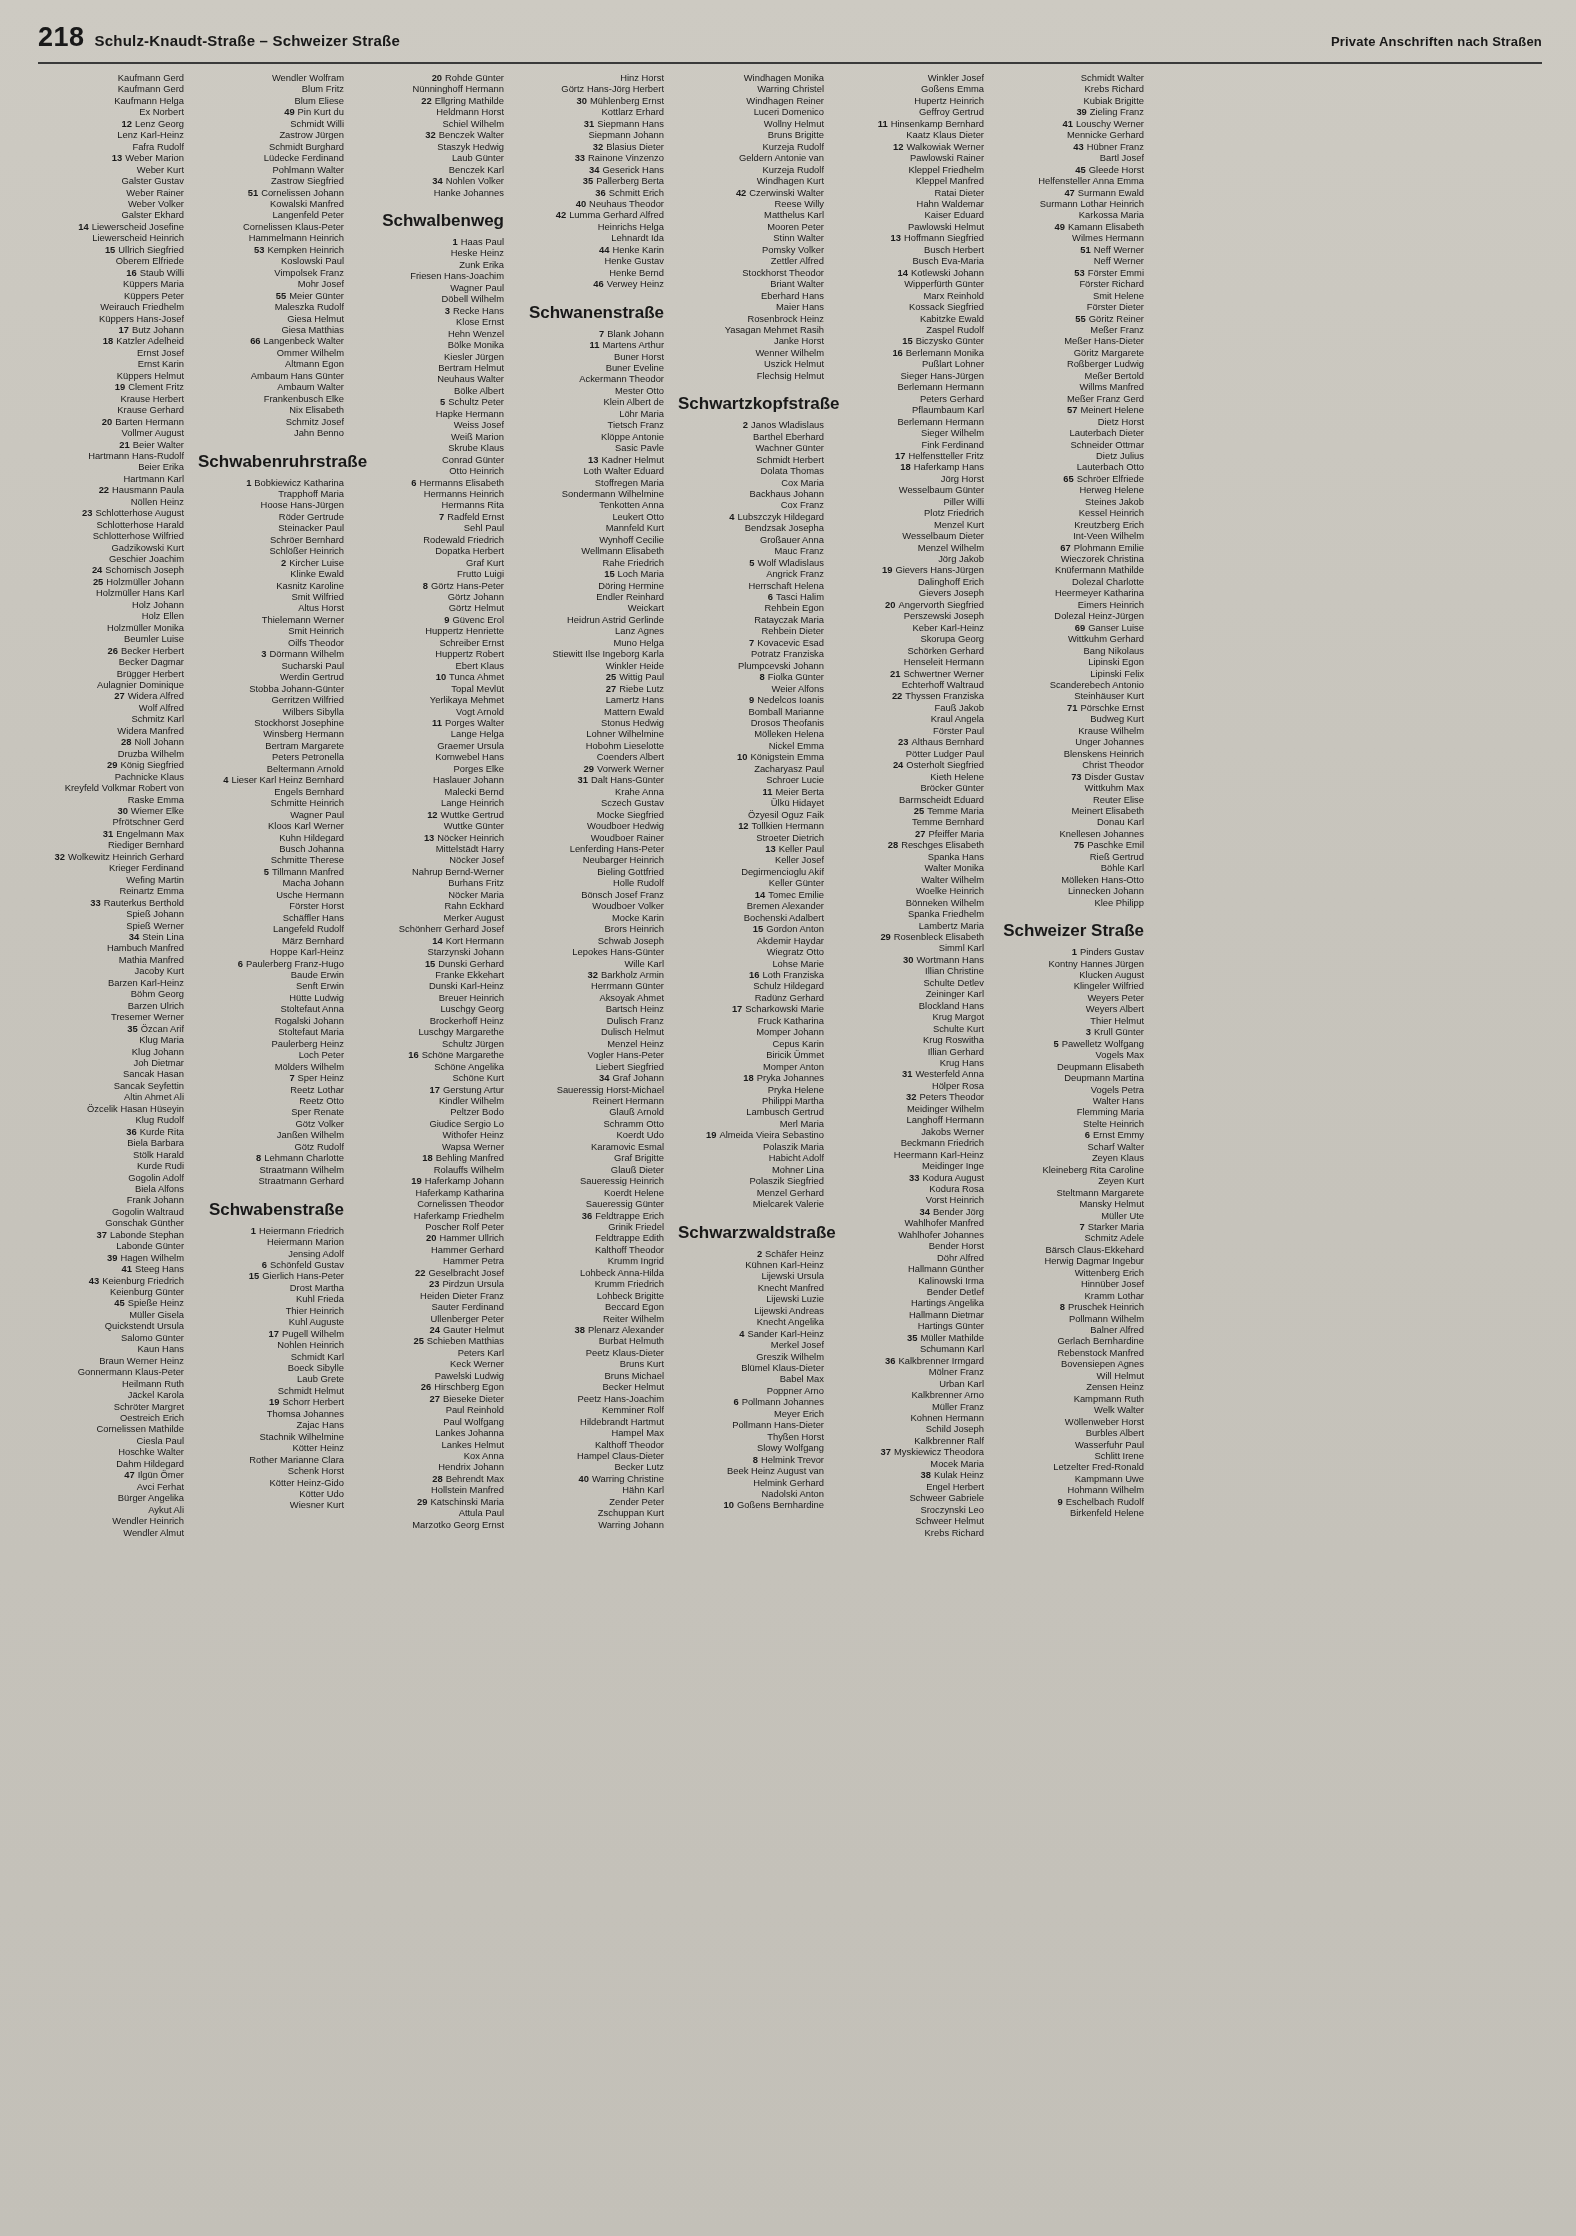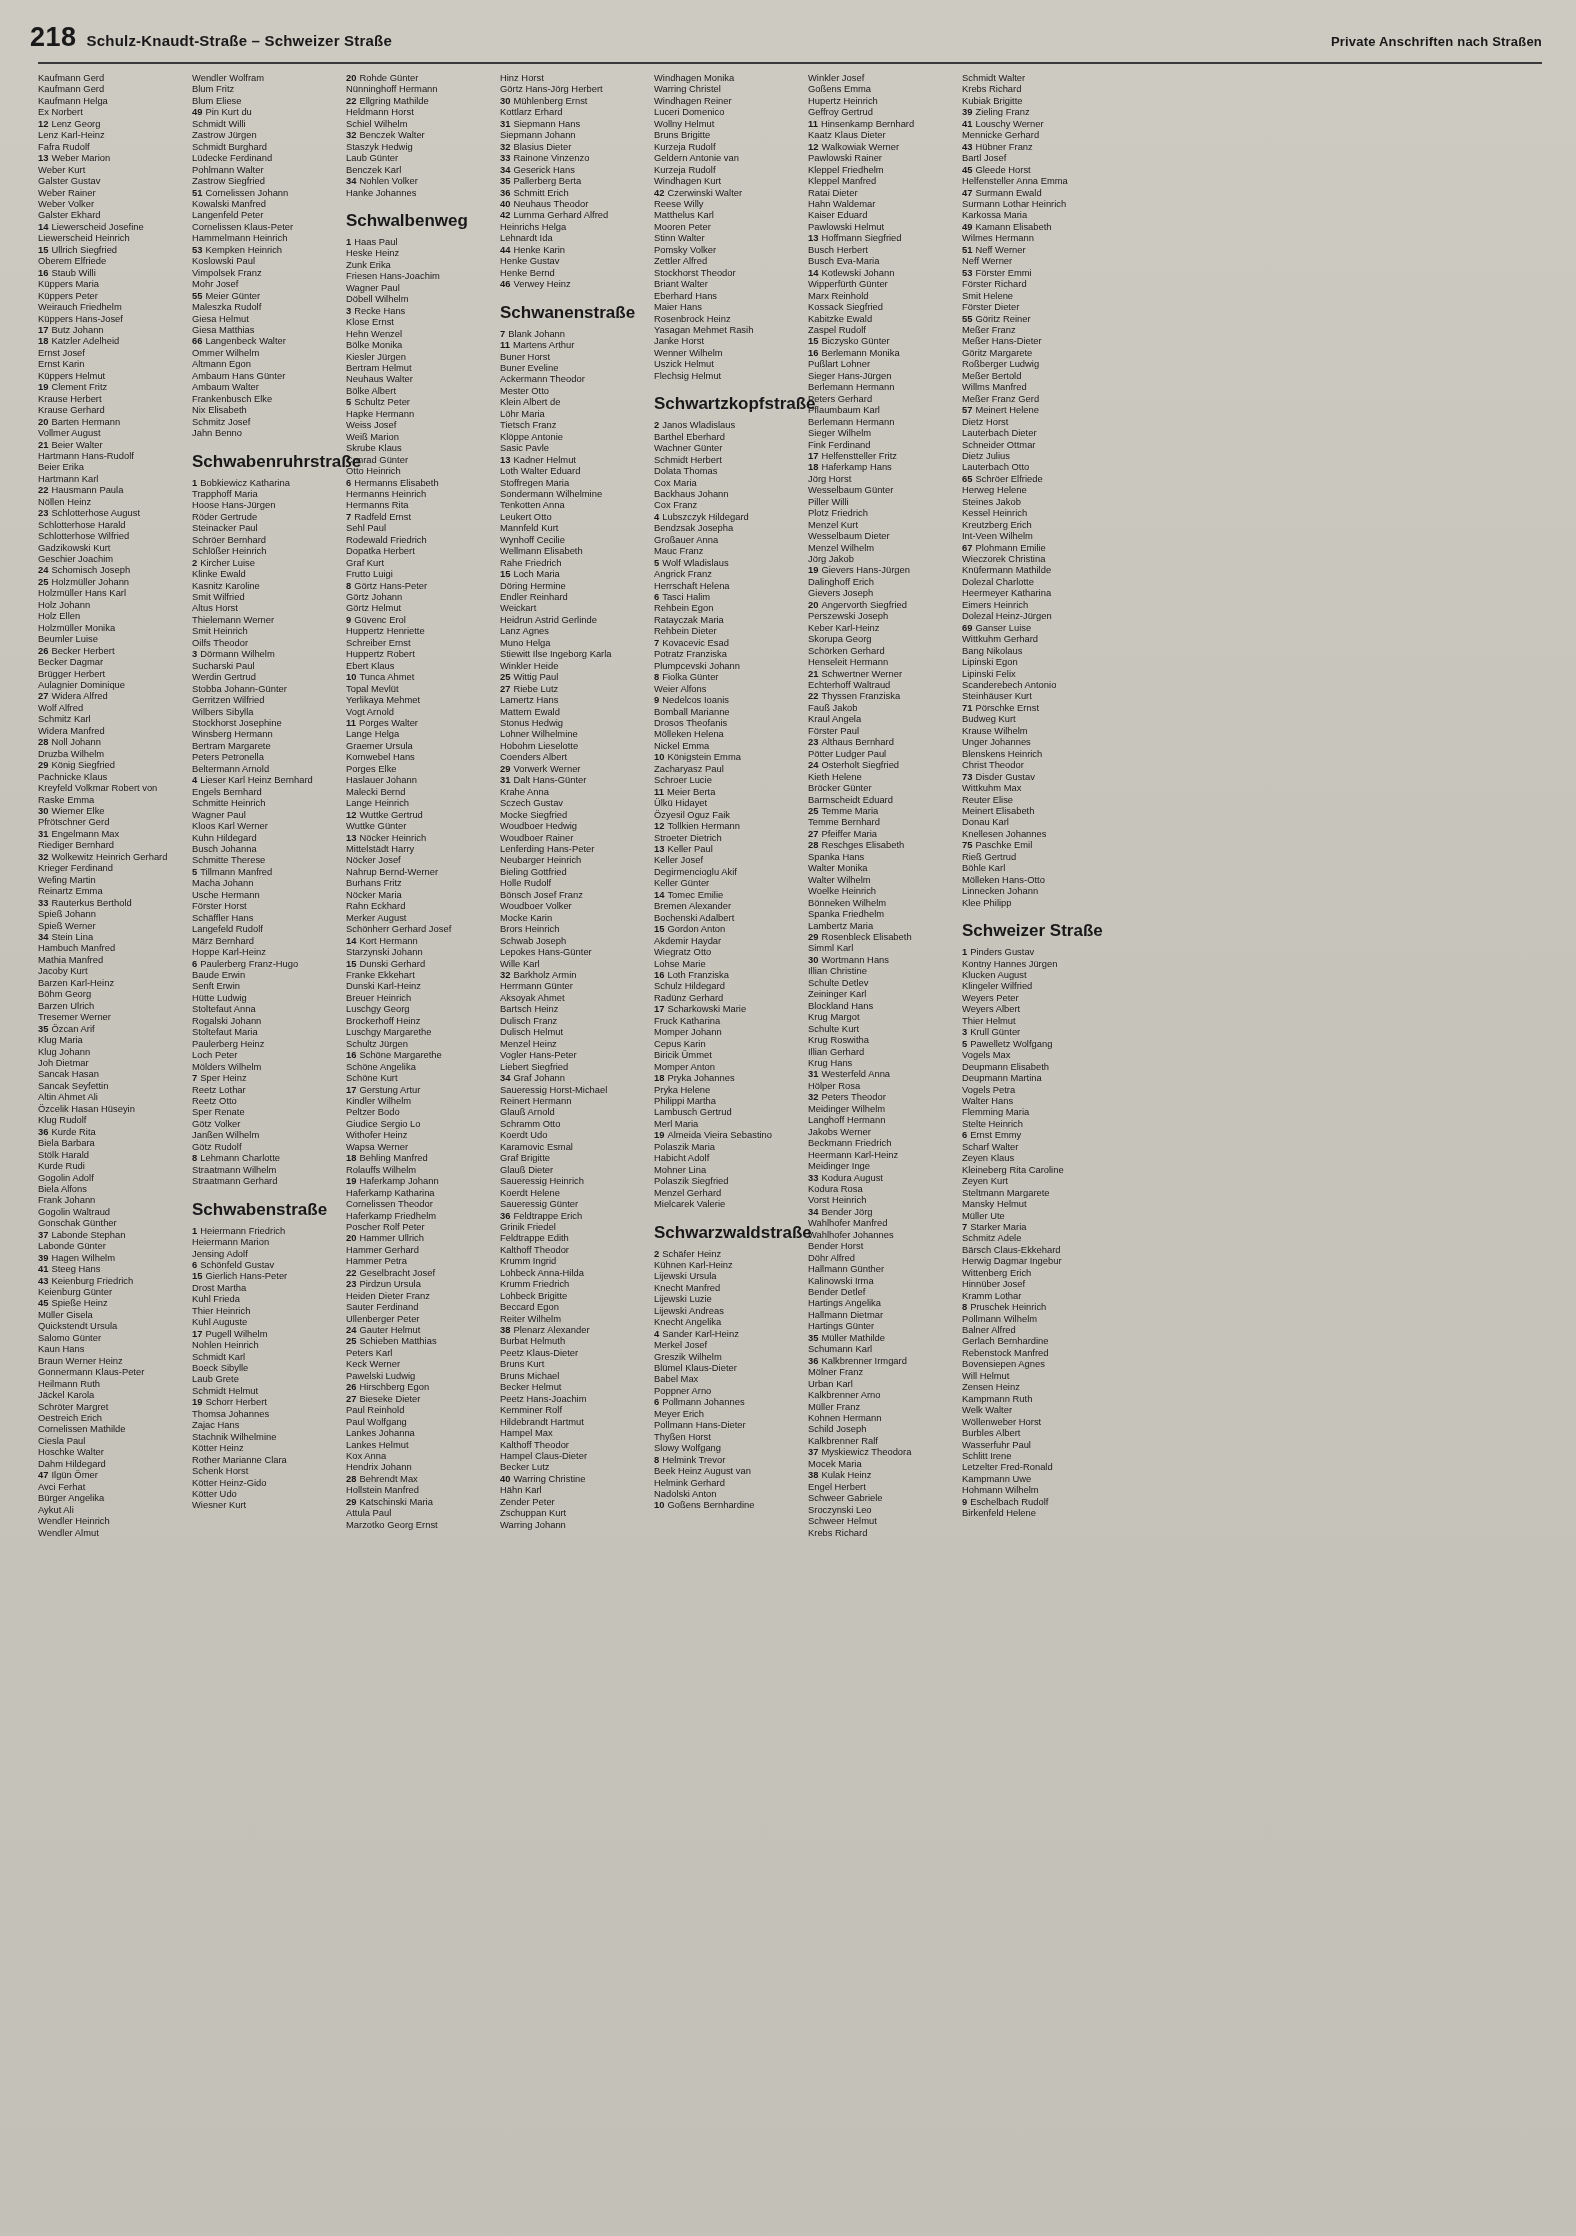--- a/index.html
+++ b/index.html
@@ -19,21 +19,21 @@
   }
   .paper {
     position: absolute;
     left: 0; top: 0;
     width: 1576px;
     height: 2236px;
     background: linear-gradient(180deg,#cdcac2 0%, #c7c4bc 40%, #c3c0b8 100%);
   }
   .header {
     position: absolute;
-    left: 30px; top: 22px; right: 34px;
+    left: 38px; top: 22px; right: 34px;
     height: 40px;
     display: flex;
     align-items: baseline;
     justify-content: space-between;
   }
   .header-left {
     display: flex;
     align-items: baseline;
     gap: 10px;
   }
@@ -58,21 +58,22 @@
     top: 62px;
     height: 2px;
     background: #3a3a3a;
   }
   .columns {
     position: absolute;
     left: 38px; right: 30px;
     top: 72px;
     bottom: 10px;
     display: flex;
-    gap: 2px;
+    gap: 8px;
+    text-align: right;
   }
   .col {
     width: 152px;
     flex: 0 0 152px;
     font-size: 9.4px;
     line-height: 11.45px;
     padding-right: 6px;
     box-sizing: border-box;
   }
   .entry {

